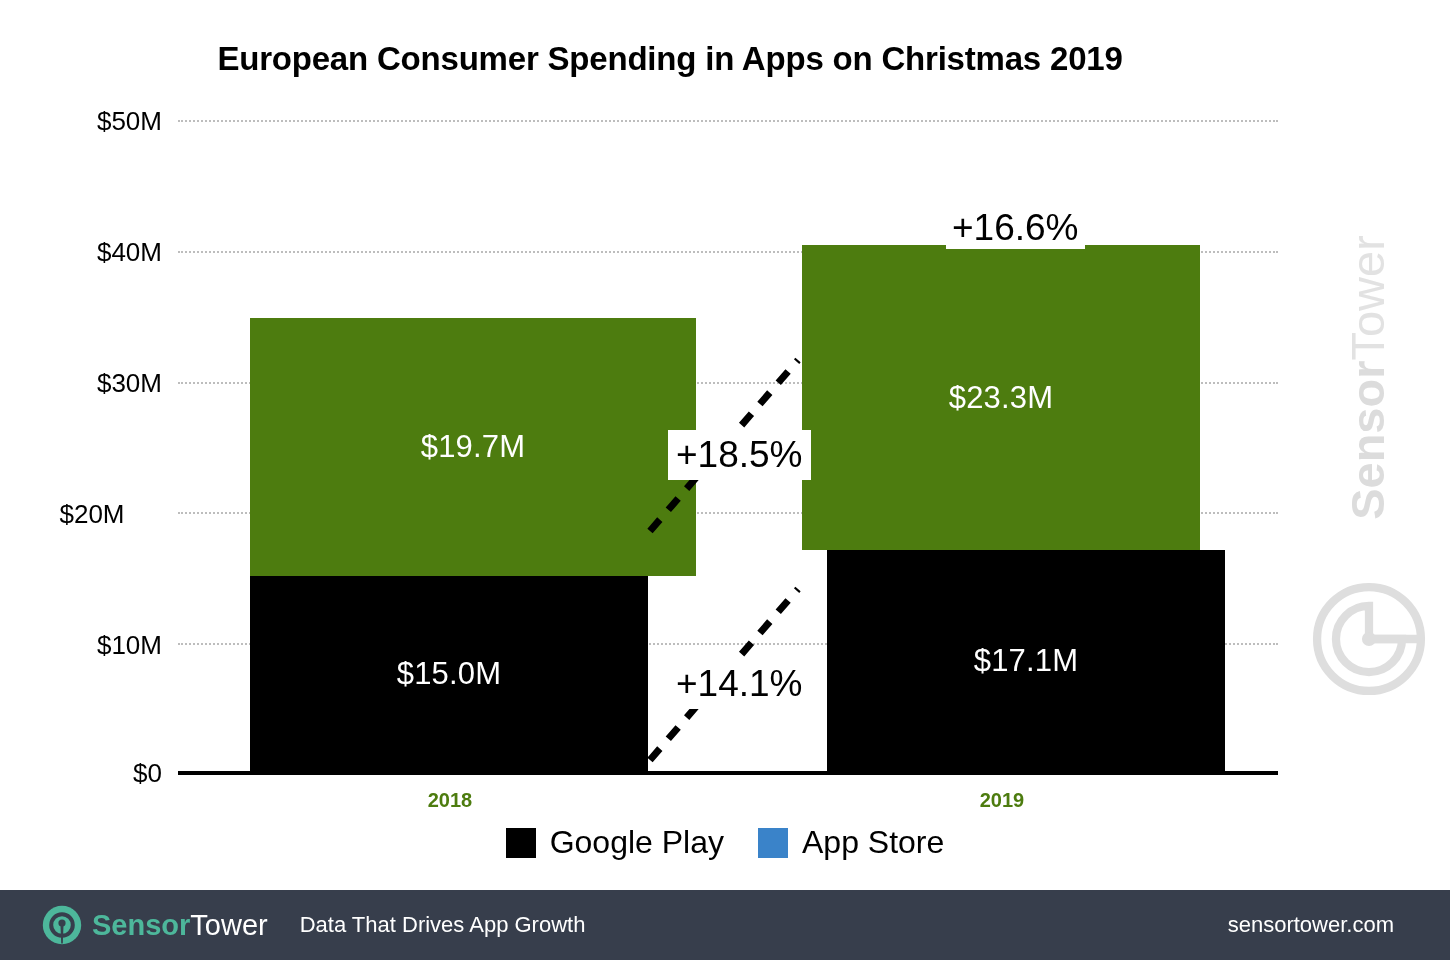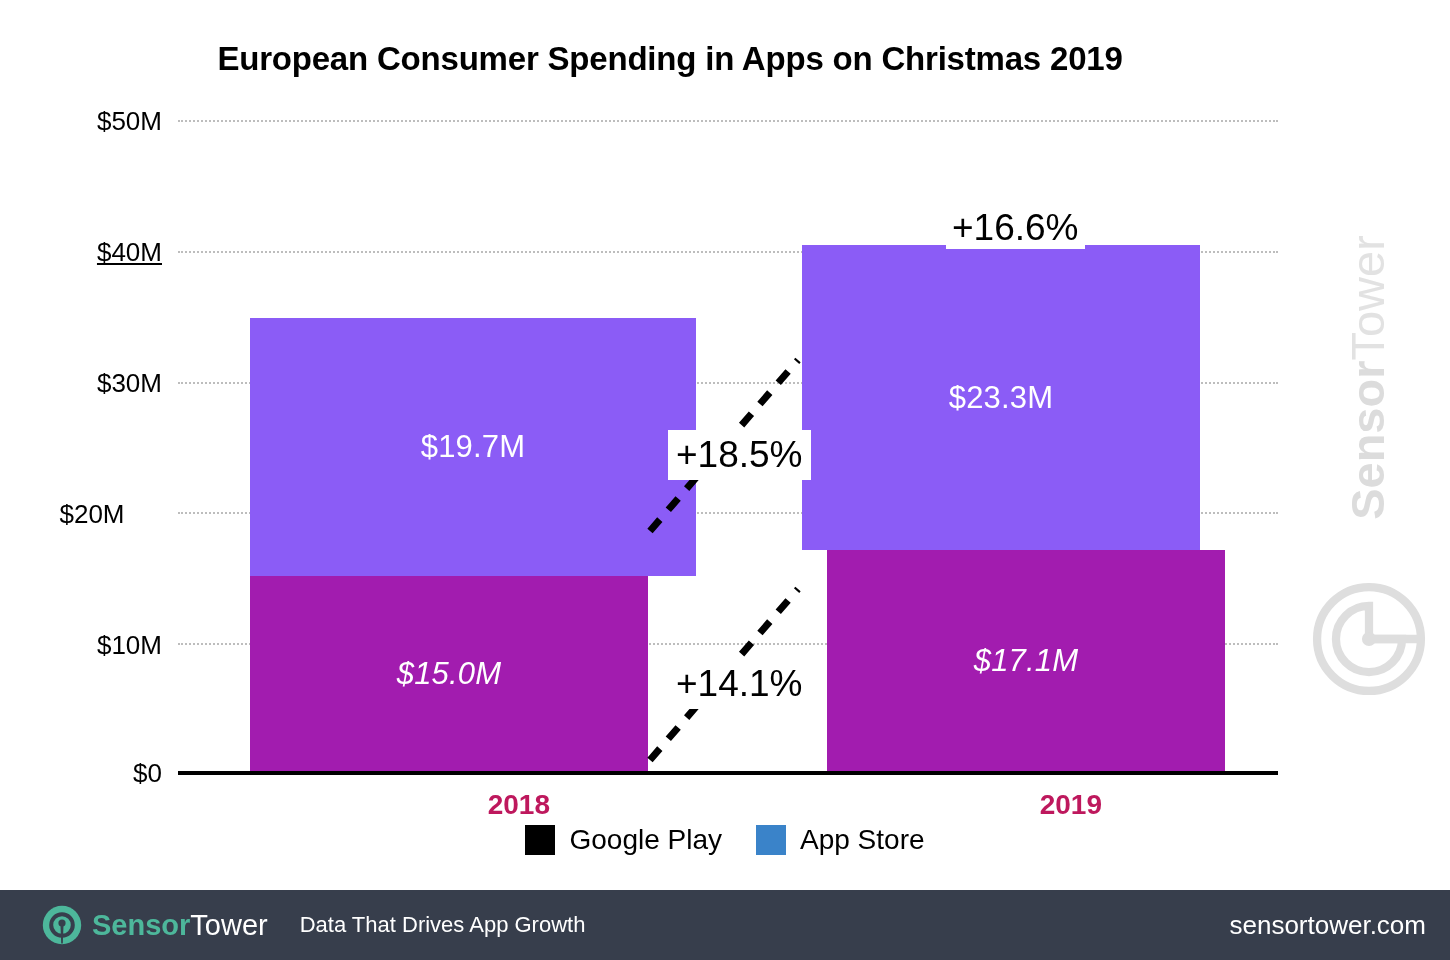--- a/index.html
+++ b/index.html
@@ -95,22 +95,22 @@
     background: #000000;
   }
 
   
   .bar-seg {
     position: absolute;
     display: flex;
     align-items: center;
     justify-content: center;
   }
-  .seg-store { background: #8b5cf6; align-items: center; }
-  .seg-play  { background: #a21caf; font-style: italic; }
+  .seg-store { background: #4d7c0f; align-items: center; }
+  .seg-play  { background: #000000; }
   .bar-value {
     color: #ffffff;
     font-size: 31px;
     letter-spacing: 0.2px;
   }
 
   
   .growth-label {
     position: absolute;
     font-size: 37px;
@@ -123,24 +123,24 @@
     top: 0;
     width: 1450px;
     height: 960px;
     pointer-events: none;
   }
 
   
   .cat-label {
     position: absolute;
     top: 789px;
-    font-size: 28px;
+    font-size: 20px;
     font-weight: bold;
-    color: #be185d;
-    text-align: right;
+    color: #4d7c0f;
+    text-align: center;
     width: 200px;
   }
 
   
   #legend {
     position: absolute;
     left: 0;
     top: 824px;
     width: 1450px;
     display: flex;
@@ -152,21 +152,21 @@
     display: flex;
     align-items: center;
     gap: 14px;
   }
   .legend-swatch {
     width: 30px;
     height: 30px;
     display: block;
   }
   .legend-text {
-    font-size: 28px;
+    font-size: 32px;
     color: #000000;
   }
 
   
   #footer {
     position: absolute;
     left: 0;
     top: 890px;
     width: 1450px;
     height: 70px;
@@ -188,23 +188,23 @@
   #footer-logo-text .lg-sensor { color: #4db79b; font-weight: bold; }
   #footer-logo-text .lg-tower  { color: #ffffff; font-weight: normal; }
   #footer-tagline {
     margin-left: 32px;
     color: #ffffff;
     font-size: 22px;
     white-space: nowrap;
   }
   #footer-url {
     margin-left: auto;
-    margin-right: 24px;
+    margin-right: 56px;
     color: #ffffff;
-    font-size: 26px;
+    font-size: 22px;
     white-space: nowrap;
   }
 </style>
 </head>
 <body>
 
 <div id="page">
 
   <div id="watermark">
     <div id="watermark-text">
@@ -214,21 +214,21 @@
       <circle cx="50" cy="50" r="44" fill="none" stroke="#dedede" stroke-width="7"></circle>
       <path d="M50 50 m 0,-28 a 28,28 0 1,0 28,28 L 50 50 Z" fill="none" stroke="#dedede" stroke-width="7"></path>
       <circle cx="50" cy="50" r="6" fill="#dedede"></circle>
       <line x1="50" y1="50" x2="94" y2="50" stroke="#dedede" stroke-width="7"></line>
     </svg>
   </div>
 
   <div id="chart-title">European Consumer Spending in Apps on Christmas 2019</div>
 
   <div class="ytick-label" style="top:106px;">$50M</div>
-  <div class="ytick-label" style="top:237px;text-decoration:underline;">$40M</div>
+  <div class="ytick-label" style="top:237px;">$40M</div>
   <div class="ytick-label" style="top:368px;">$30M</div>
   <div class="ytick-label" style="top:499px;text-align:center;">$20M</div>
   <div class="ytick-label" style="top:630px;">$10M</div>
   <div class="ytick-label" style="top:758px;">$0</div>
 
   <div id="plot">
     <div class="gridline" style="top:0px;"></div>
     <div class="gridline" style="top:131px;"></div>
     <div class="gridline" style="top:262px;"></div>
     <div class="gridline" style="top:392px;"></div>

